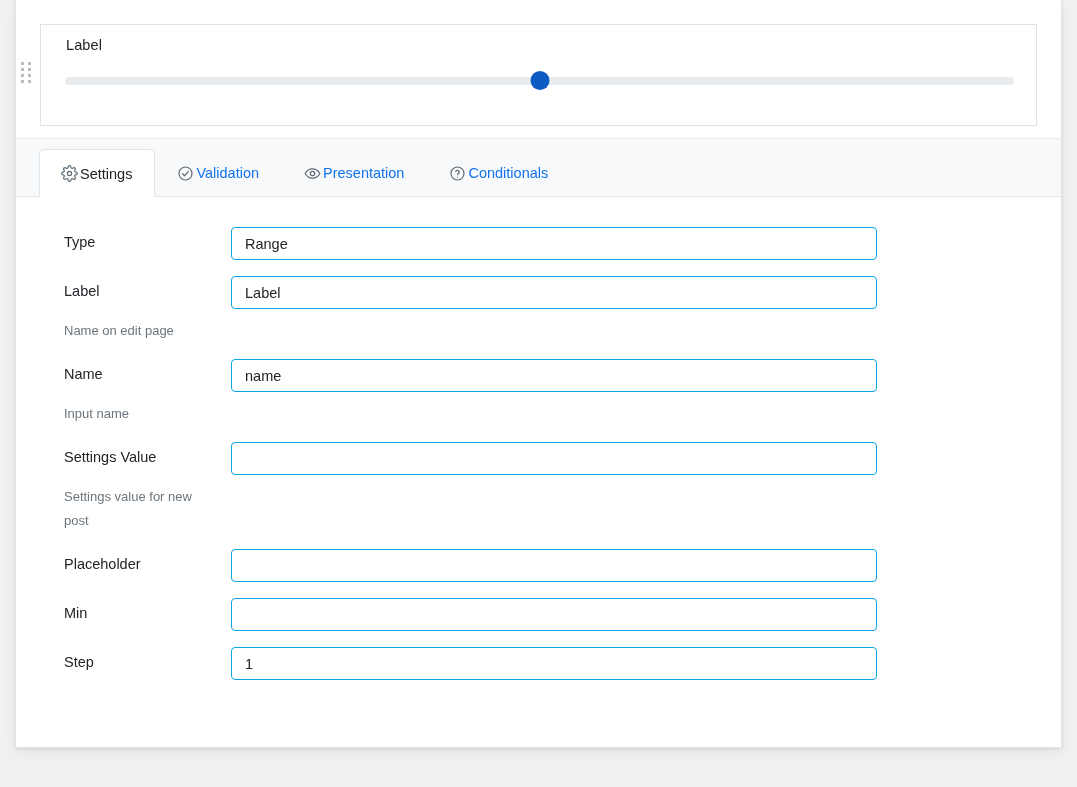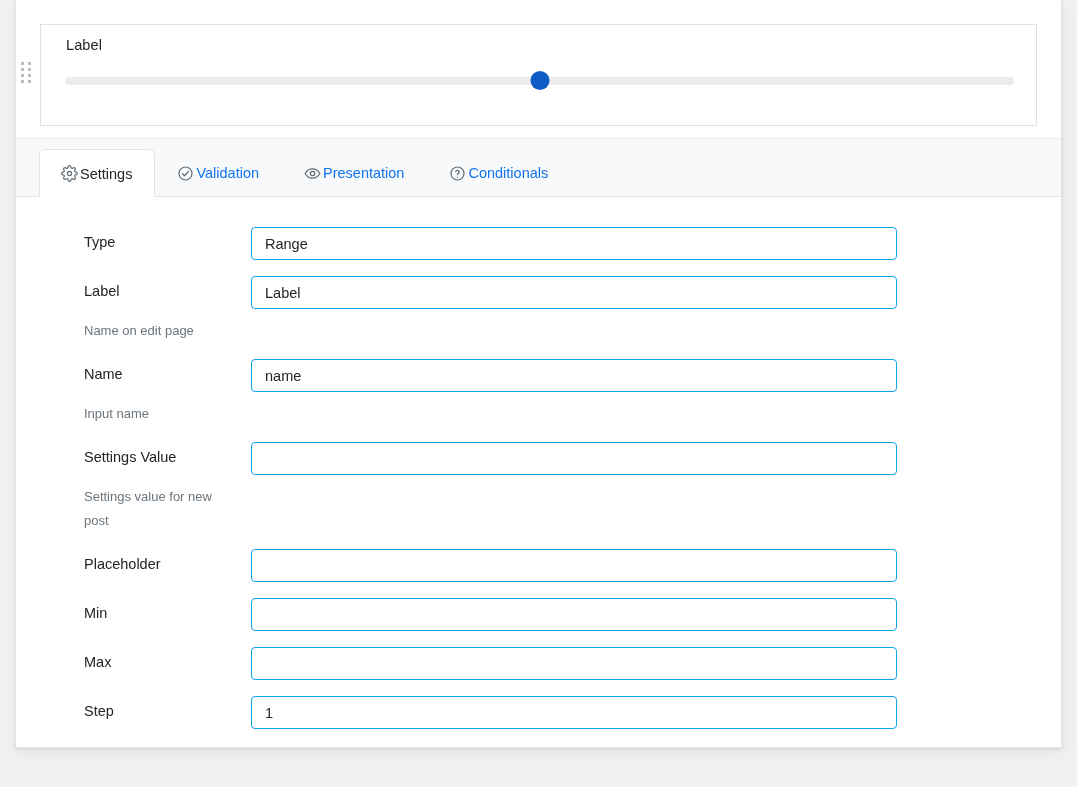--- a/index.html
+++ b/index.html
@@ -141,21 +141,21 @@
   .tab svg { width: 17px; height: 17px; display: block; }
 
   
   .form {
     padding: 30px 0 0 0;
   }
   .row {
     display: flex;
     align-items: flex-start;
     margin-bottom: 16px;
-    padding-left: 68px;
+    padding-left: 48px;
   }
   .row .labelcol {
     width: 167px;
     flex: 0 0 167px;
     padding-top: 5px;
     box-sizing: border-box;
     padding-right: 14px;
   }
   .f-label {
     font-size: 14.5px;
@@ -321,28 +321,20 @@
 
     <div class="row">
       <div class="labelcol">
         <div class="f-label">Min</div>
       </div>
       <div class="inputcol">
         <input class="textinput" type="text" value="" style="">
       </div>
     </div>
 
-    <div class="row">
-      <div class="labelcol">
-        <div class="f-label">Max</div>
-      </div>
-      <div class="inputcol">
-        <input class="textinput" type="text" value="" style="">
-      </div>
-    </div>
 
     <div class="row">
       <div class="labelcol">
         <div class="f-label">Step</div>
       </div>
       <div class="inputcol">
         <input class="textinput" type="text" value="1" style="">
       </div>
     </div>
 

